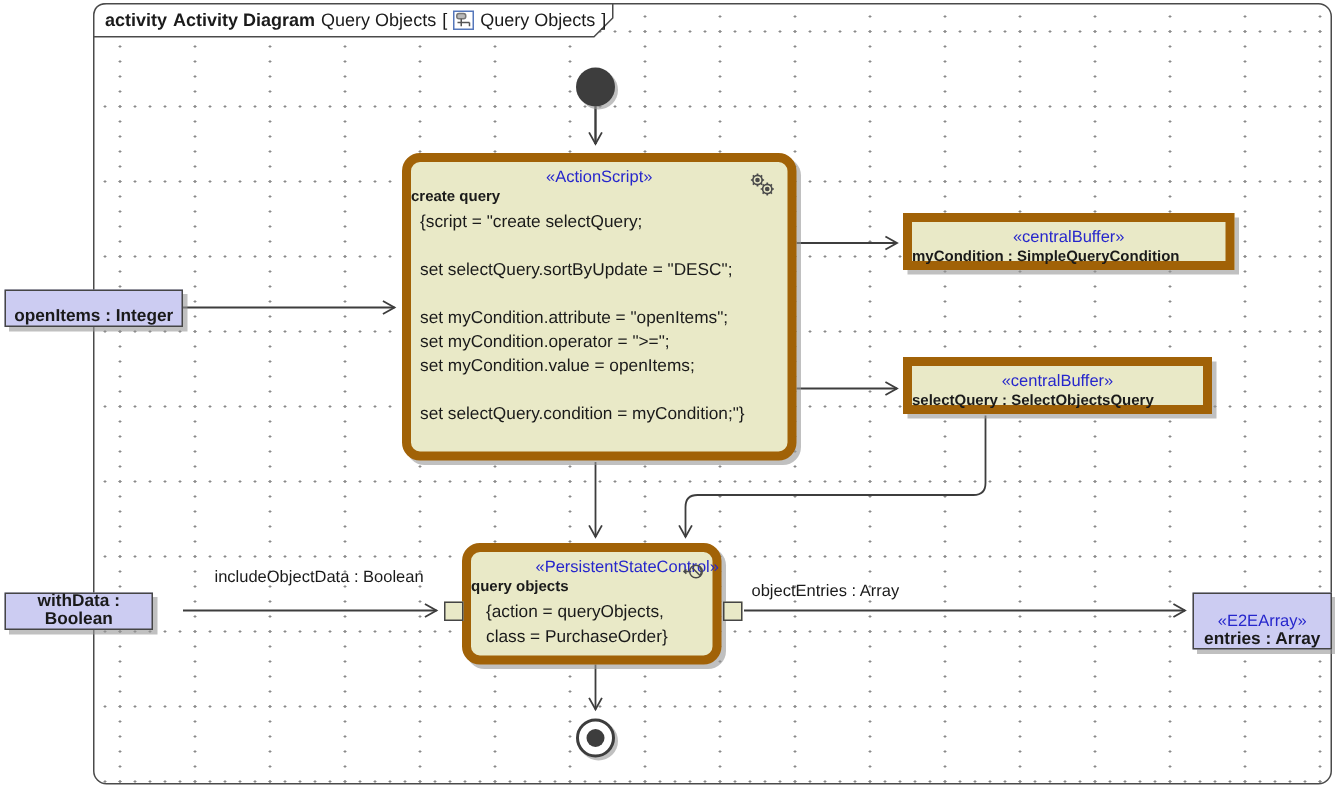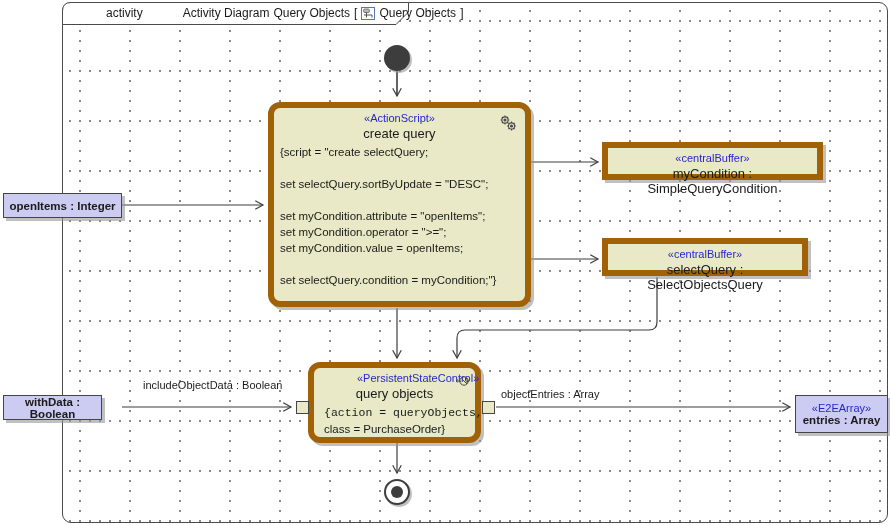--- a/index.html
+++ b/index.html
@@ -17,35 +17,35 @@
       radial-gradient(circle, #8a8a8a 0.8px, transparent 0.9px);
     background-size:10px 50px, 50px 10px;
     background-position:2px 43px, 42px 3px;
     border:1px solid #4a4a4a; border-radius:9px;
   }
   
   #frame-tab-text {
     position:absolute; left:70px; top:5px; height:16px; z-index:6;
     display:flex; align-items:center; gap:4px; white-space:nowrap; font-size:12px;
   }
-  #frame-tab-text .bold { font-weight:normal;margin-left:36px; }
+  #frame-tab-text .bold { font-weight:bold; }
   .stereo { color:#2626cc; }
   .node {
     position:absolute; background:#e9e9c7; border:6px solid #a16207;
     box-shadow:3px 3px 0 rgba(150,150,150,0.6); z-index:4;
   }
   .rounded { border-radius:12px; }
   .node .title { text-align:center; padding-top:4px; font-size:11px; }
-  .node .name { text-align:center; font-weight:normal; font-size:13px; padding-top:2px; }
+  .node .name { font-weight:bold; font-size:10px; padding-top:2px; }
   .code { padding:3px 6px 0 6px; font-size:11.5px; }
   .code-line { min-height:16px; line-height:16px; white-space:pre; }
   .objnode {
     position:absolute; background:#ccccf2; border:1px solid #454545;
     box-shadow:3px 3px 0 rgba(150,150,150,0.6); z-index:5;
-    display:flex; align-items:center; justify-content:center;
+    display:flex; align-items:flex-end; justify-content:center;
     font-weight:bold; font-size:11.5px; text-align:center;
   }
   .objnode .inner { width:100%; }
   .objnode .stereo { display:block; font-weight:normal; font-size:11px; }
   .pin {
     position:absolute; width:13px; height:13px; background:#e9e9c7;
     border:1px solid #454545; z-index:5;
   }
   #initial-node {
     position:absolute; left:384px; top:45px; width:26px; height:26px;
@@ -159,21 +159,21 @@
     <svg class="node-icon" style="right:5px; top:6px;" width="15" height="14" viewBox="0 0 15 14">
       <g stroke="#4a4a4a" fill="none" stroke-width="1">
         <circle cx="9" cy="7" r="4.2"></circle>
         <path d="M6.5,4.5 L11.5,9.5"></path>
         <path d="M11.5,4 Q13.5,7 11.5,10"></path>
         <path d="M4.5,7 L1,7 M2.6,5.6 L1,7 L2.6,8.4"></path>
       </g>
     </svg>
     <div class="name">query objects</div>
     <div class="code" style="padding-left:10px;">
-      <div class="code-line" style="line-height:17px;font-family:Liberation Mono, monospace;">{action = queryObjects,</div>
+      <div class="code-line" style="line-height:17px;">{action = queryObjects,</div>
       <div class="code-line" style="line-height:17px;">class = PurchaseOrder}</div>
     </div>
   </div>
 
   <div class="pin" style="left:296px; top:401px;"></div>
   <div class="pin" style="left:482px; top:401px;"></div>
 
   <div class="objnode" style="left:3px; top:193px; width:119px; height:25px;">
     <span>openItems : Integer</span>
   </div>

